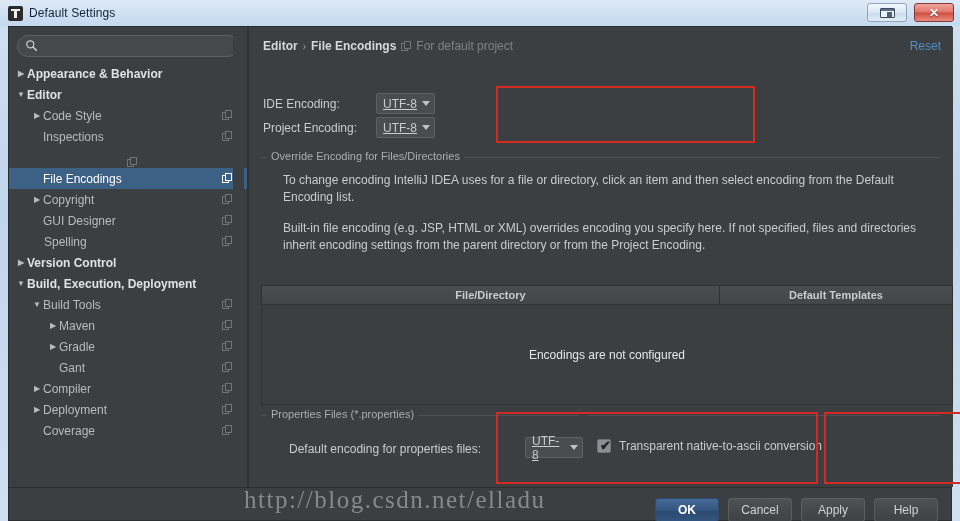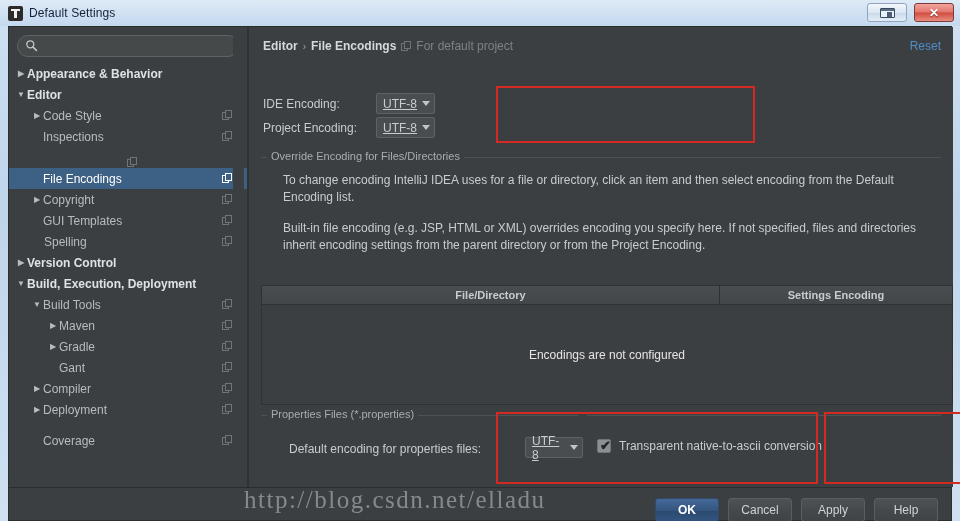--- a/index.html
+++ b/index.html
@@ -355,21 +355,21 @@
           <div class="tree-item" style="padding-left: 22px;">
             <span class="arrow">▶</span>
             <span class="tree-label">Copyright</span>
             <span class="copy-icon">
               <i class="a"></i>
               <i class="b"></i>
             </span>
           </div>
           <div class="tree-item" style="padding-left: 22px;">
             <span class="arrow empty">▶</span>
-            <span class="tree-label">GUI Templates</span>
+            <span class="tree-label">GUI Designer</span>
             <span class="copy-icon">
               <i class="a"></i>
               <i class="b"></i>
             </span>
           </div>
           <div class="tree-item" style="padding-left: 23px;">
             <span class="arrow empty">▶</span>
             <span class="tree-label">Spelling</span>
             <span class="copy-icon">
               <i class="a"></i>
@@ -425,21 +425,21 @@
             </span>
           </div>
           <div class="tree-item" style="padding-left: 22px;">
             <span class="arrow">▶</span>
             <span class="tree-label">Deployment</span>
             <span class="copy-icon">
               <i class="a"></i>
               <i class="b"></i>
             </span>
           </div>
-          <div class="tree-item" style="padding-left: 22px; margin-top: 10px;">
+          <div class="tree-item" style="padding-left: 22px;">
             <span class="arrow empty">▶</span>
             <span class="tree-label">Coverage</span>
             <span class="copy-icon">
               <i class="a"></i>
               <i class="b"></i>
             </span>
           </div>
         </div>
       <div class="tree-scroll-track">
         <div class="tree-scroll-thumb"></div>
@@ -479,21 +479,21 @@
 
       <div class="group" id="override-group">
         <div class="legend">Override Encoding for Files/Directories</div>
         <div class="para" id="para2">Built-in file encoding (e.g. JSP, HTML or XML) overrides encoding you specify here. If not specified, files and directories inherit encoding settings from the parent directory or from the Project Encoding.</div>
         <div class="para" id="para1">To change encoding IntelliJ IDEA uses for a file or directory, click an item and then select encoding from the Default Encoding list.</div>
       </div>
 
       <div class="tbl">
         <div class="tbl-head">
           <div class="th" style="width:458px">File/Directory</div>
-          <div class="th" style="width:232px">Settings Encoding</div>
+          <div class="th" style="width:232px">Default Templates</div>
         </div>
         <div class="tbl-body">Encodings are not configured</div>
       </div>
 
       <div class="group" id="props-group">
         <div class="legend">Properties Files (*.properties)</div>
         <div class="lbl" id="props-label">Default encoding for properties files:</div>
         <div class="combo" id="props-combo">
           <span>UTF-8</span>
           <span class="caret"></span>

